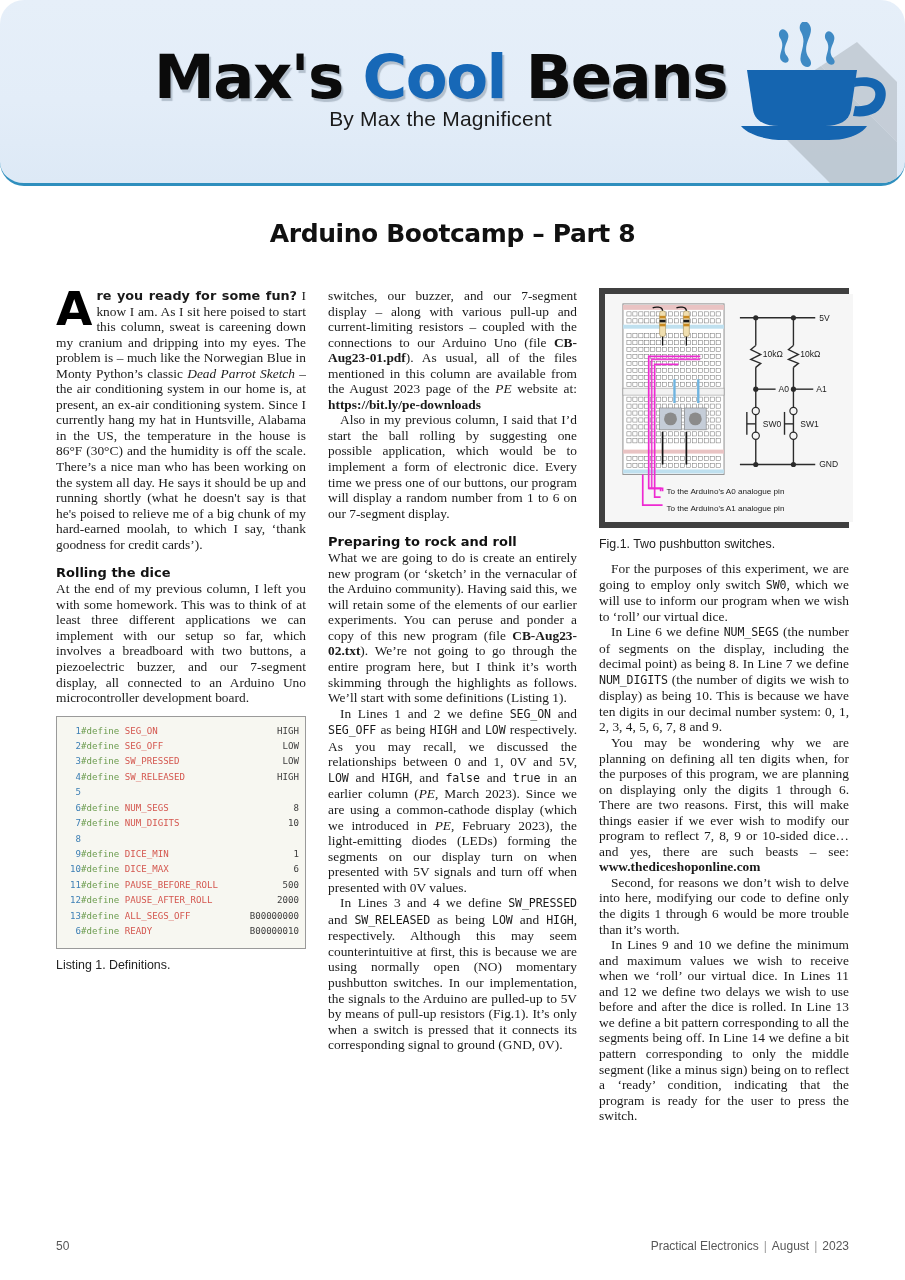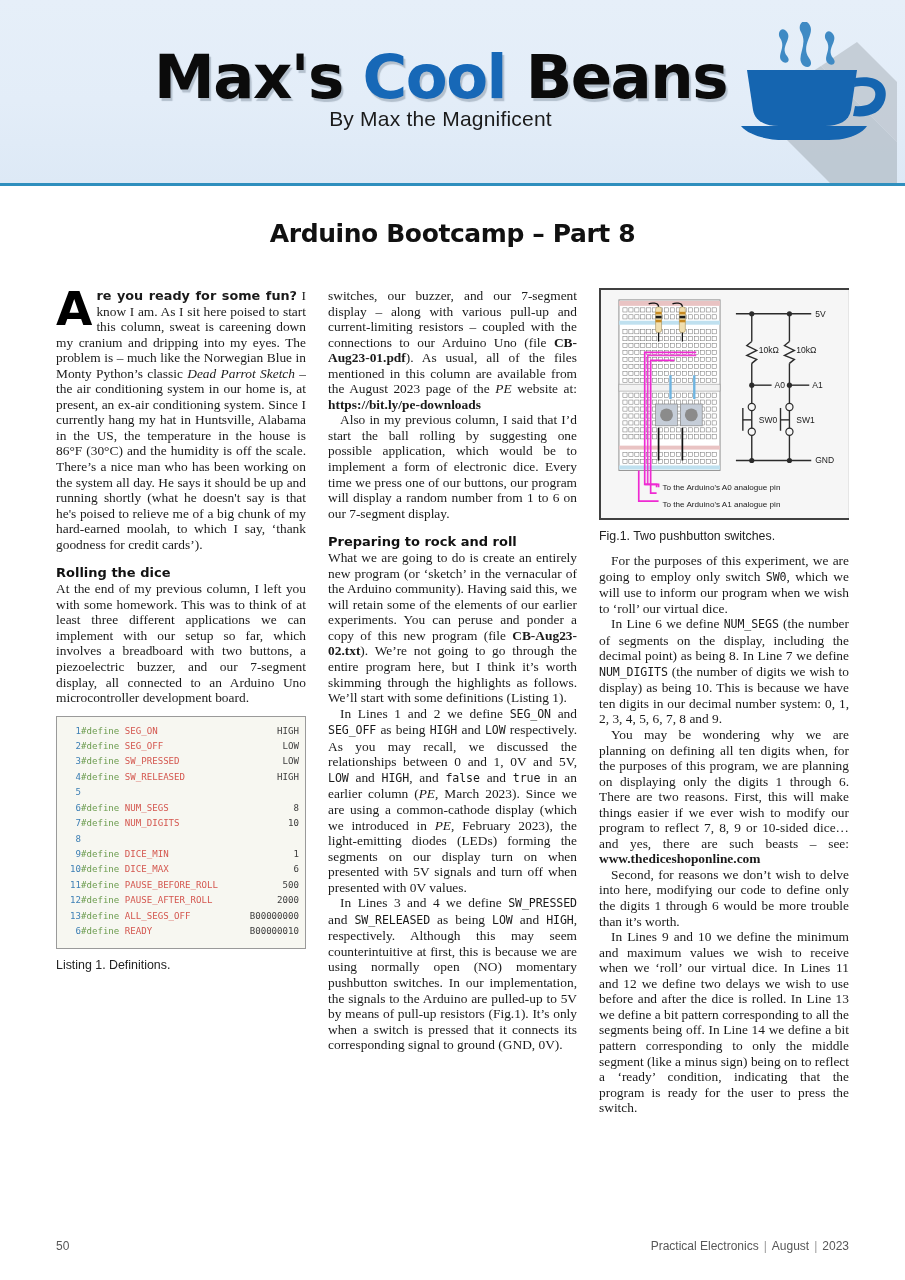--- a/index.html
+++ b/index.html
@@ -14,20 +14,21 @@
   }
 
   
   .masthead {
     position: relative;
     width: 905px;
     height: 186px;
     background: linear-gradient(180deg,#e6eff9 0%, #e3edf8 55%, #dde9f6 100%);
     border-bottom: 3px solid #2f8fbe;
     overflow: hidden;
+    border-radius: 24px;
   }
   .masthead-inner {
     position: absolute;
     left: 0; right: 0; top: 0; bottom: 0;
     display: flex;
     flex-direction: column;
     align-items: center;
     justify-content: center;
     padding-bottom: 6px;
   }
@@ -151,21 +152,21 @@
   .caption {
     font-family: "Liberation Sans", sans-serif;
     font-size: 12.4px;
     color: #222;
     margin-top: 9px;
   }
 
   
   .figure-box {
     width: 250px;
-    border: 2px solid #404040;
+    border: 6px solid #404040;
     background: #f6f6f6;
     padding: 0;
   }
   .figure-box svg { display: block; }
   .fig-caption {
     font-family: "Liberation Sans", sans-serif;
     font-size: 12.4px;
     color: #222;
     margin: 9px 0 10px 0;
   }

